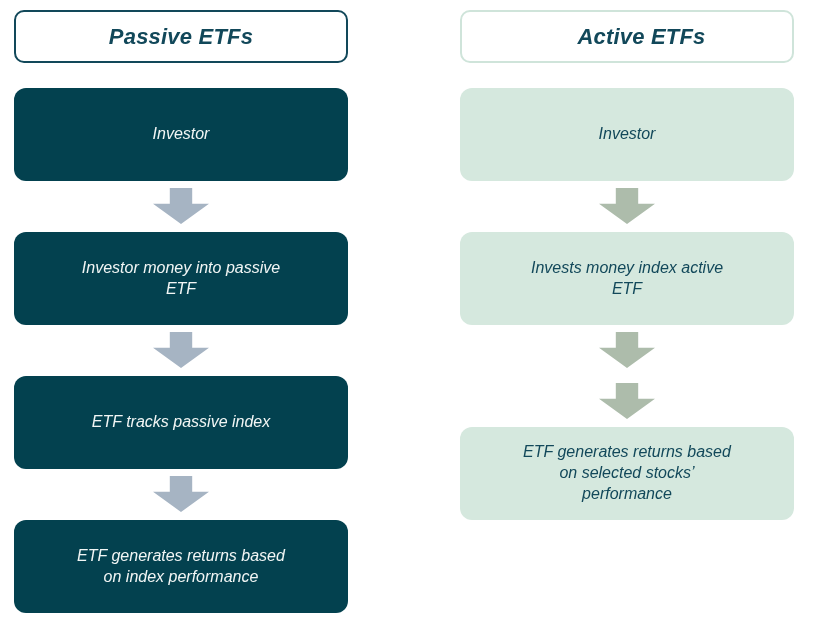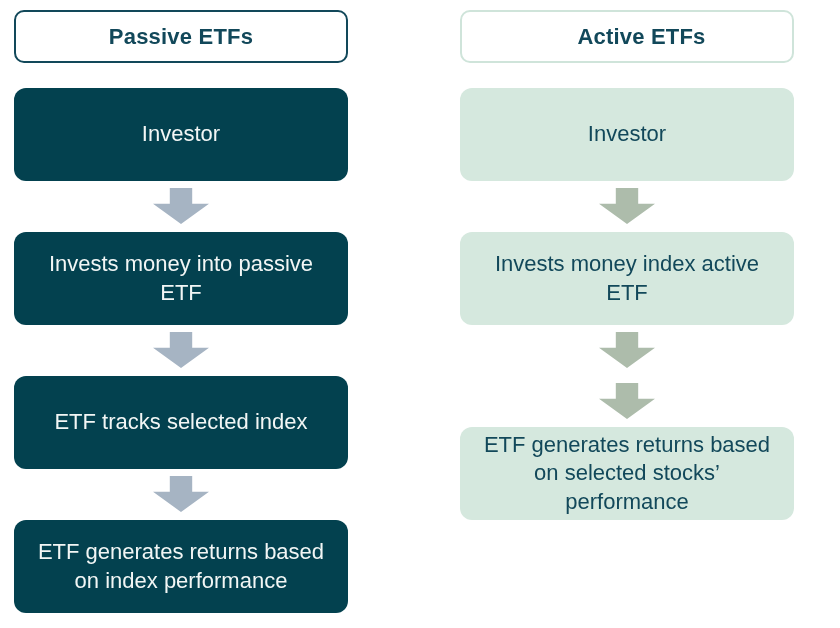--- a/index.html
+++ b/index.html
@@ -9,40 +9,40 @@
     font-family: "Liberation Sans", sans-serif;
     overflow: hidden;
   }
   .canvas {
     width: 840px; height: 628px;
     padding: 10px 0 0 14px;
     display: flex;
     gap: 112px;
     background: #ffffff;
   }
-  .col { width: 334px; display: flex; flex-direction: column; }
+  .col { width: 334px; display: flex; flex-direction: column; font-style: italic; }
   .header-box {
     height: 53px;
     border-radius: 10px;
     border: 2px solid;
     background: #ffffff;
     display: flex; align-items: center; justify-content: center;
     font-weight: bold;
     font-size: 22px;
     letter-spacing: 0.2px;
     margin-bottom: 25px;
   }
   .col-passive .header-box { border-color: #12485a; color: #12485a; }
   .col-active  .header-box { border-color: #cfe4da; color: #12485a; padding-left: 29px; }
   .step {
     min-height: 93px;
     border-radius: 12px;
     display: flex; align-items: center; justify-content: center;
     text-align: center;
-    font-size: 22px;
+    font-size: 16px;
     line-height: 1.3;
     padding: 0 16px;
     white-space: pre-line;
   }
   .col-passive .step { background: #03414f; color: #f2f6f5; }
   .col-active  .step { background: #d5e8de; color: #12485a; }
   .arrow {
     width: 56px; height: 36px;
     margin: 7px auto 8px auto;
     clip-path: polygon(30% 0, 70% 0, 70% 44%, 100% 44%, 50% 100%, 0 44%, 30% 44%);
@@ -54,24 +54,24 @@
 <body>
 
 <div class="canvas">
 
   <div class="col col-passive">
     <div class="header-box">
       <span>Passive ETFs</span>
     </div>
     <div class="step">Investor</div>
     <div class="arrow"></div>
-    <div class="step">Invests money into passive
+    <div class="step">Investor money into passive
 ETF</div>
     <div class="arrow"></div>
-    <div class="step">ETF tracks selected index</div>
+    <div class="step">ETF tracks passive index</div>
     <div class="arrow"></div>
     <div class="step">ETF generates returns based
 on index performance</div>
   </div>
 
   <div class="col col-active">
     <div class="header-box">
       <span>Active ETFs</span>
     </div>
     <div class="step">Investor</div>

